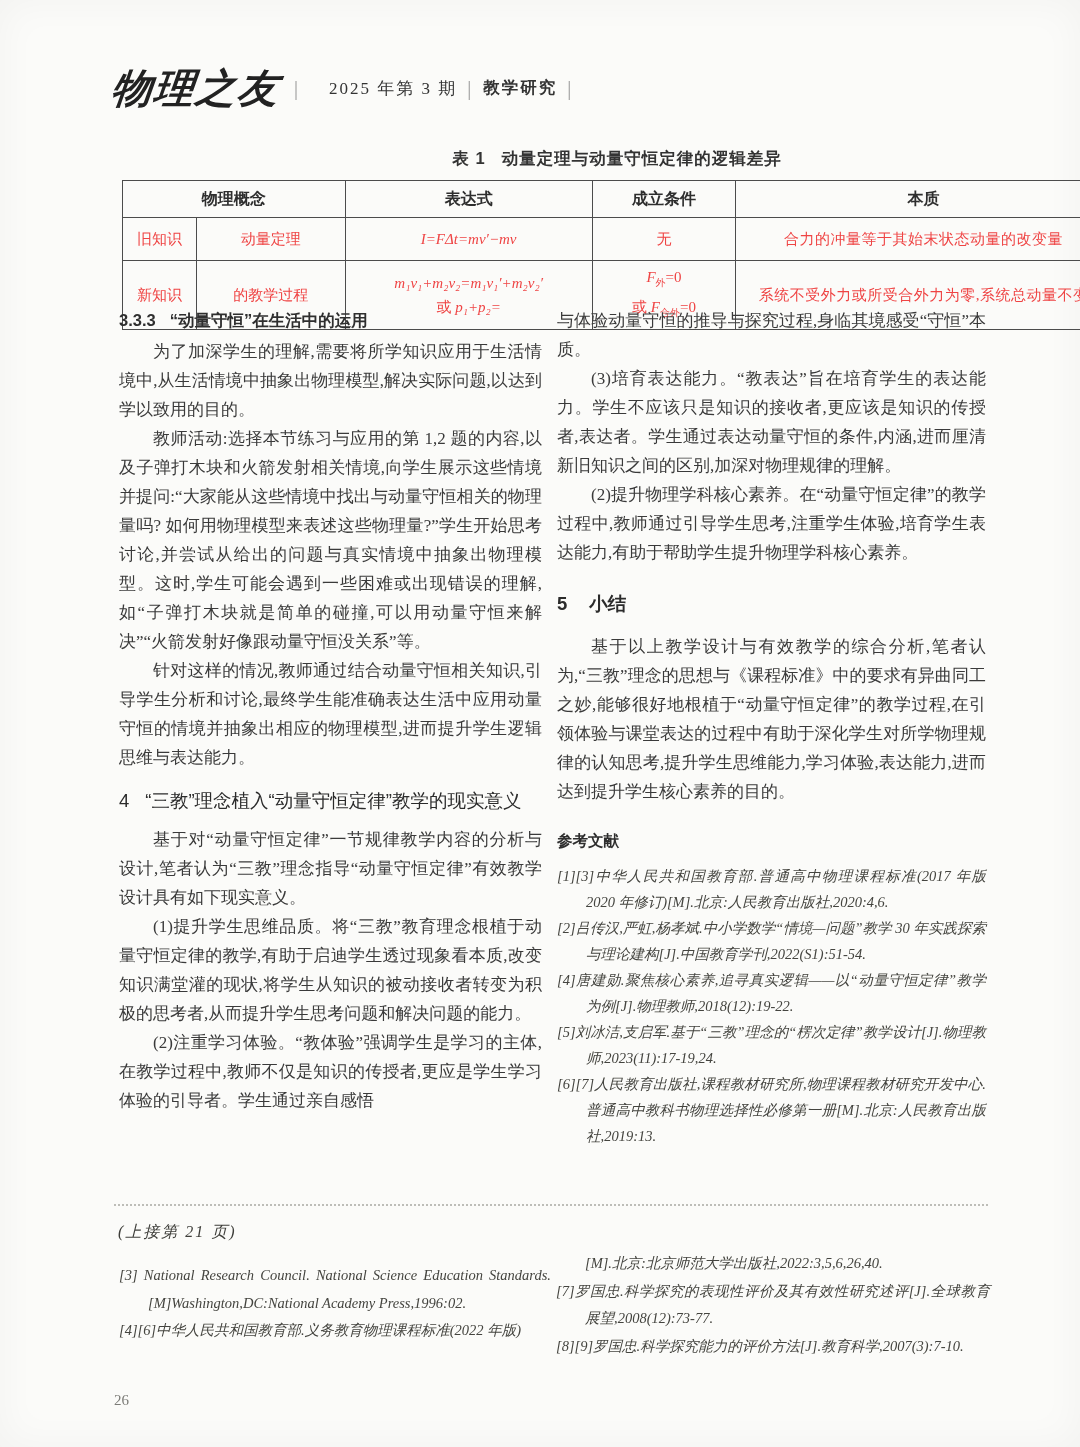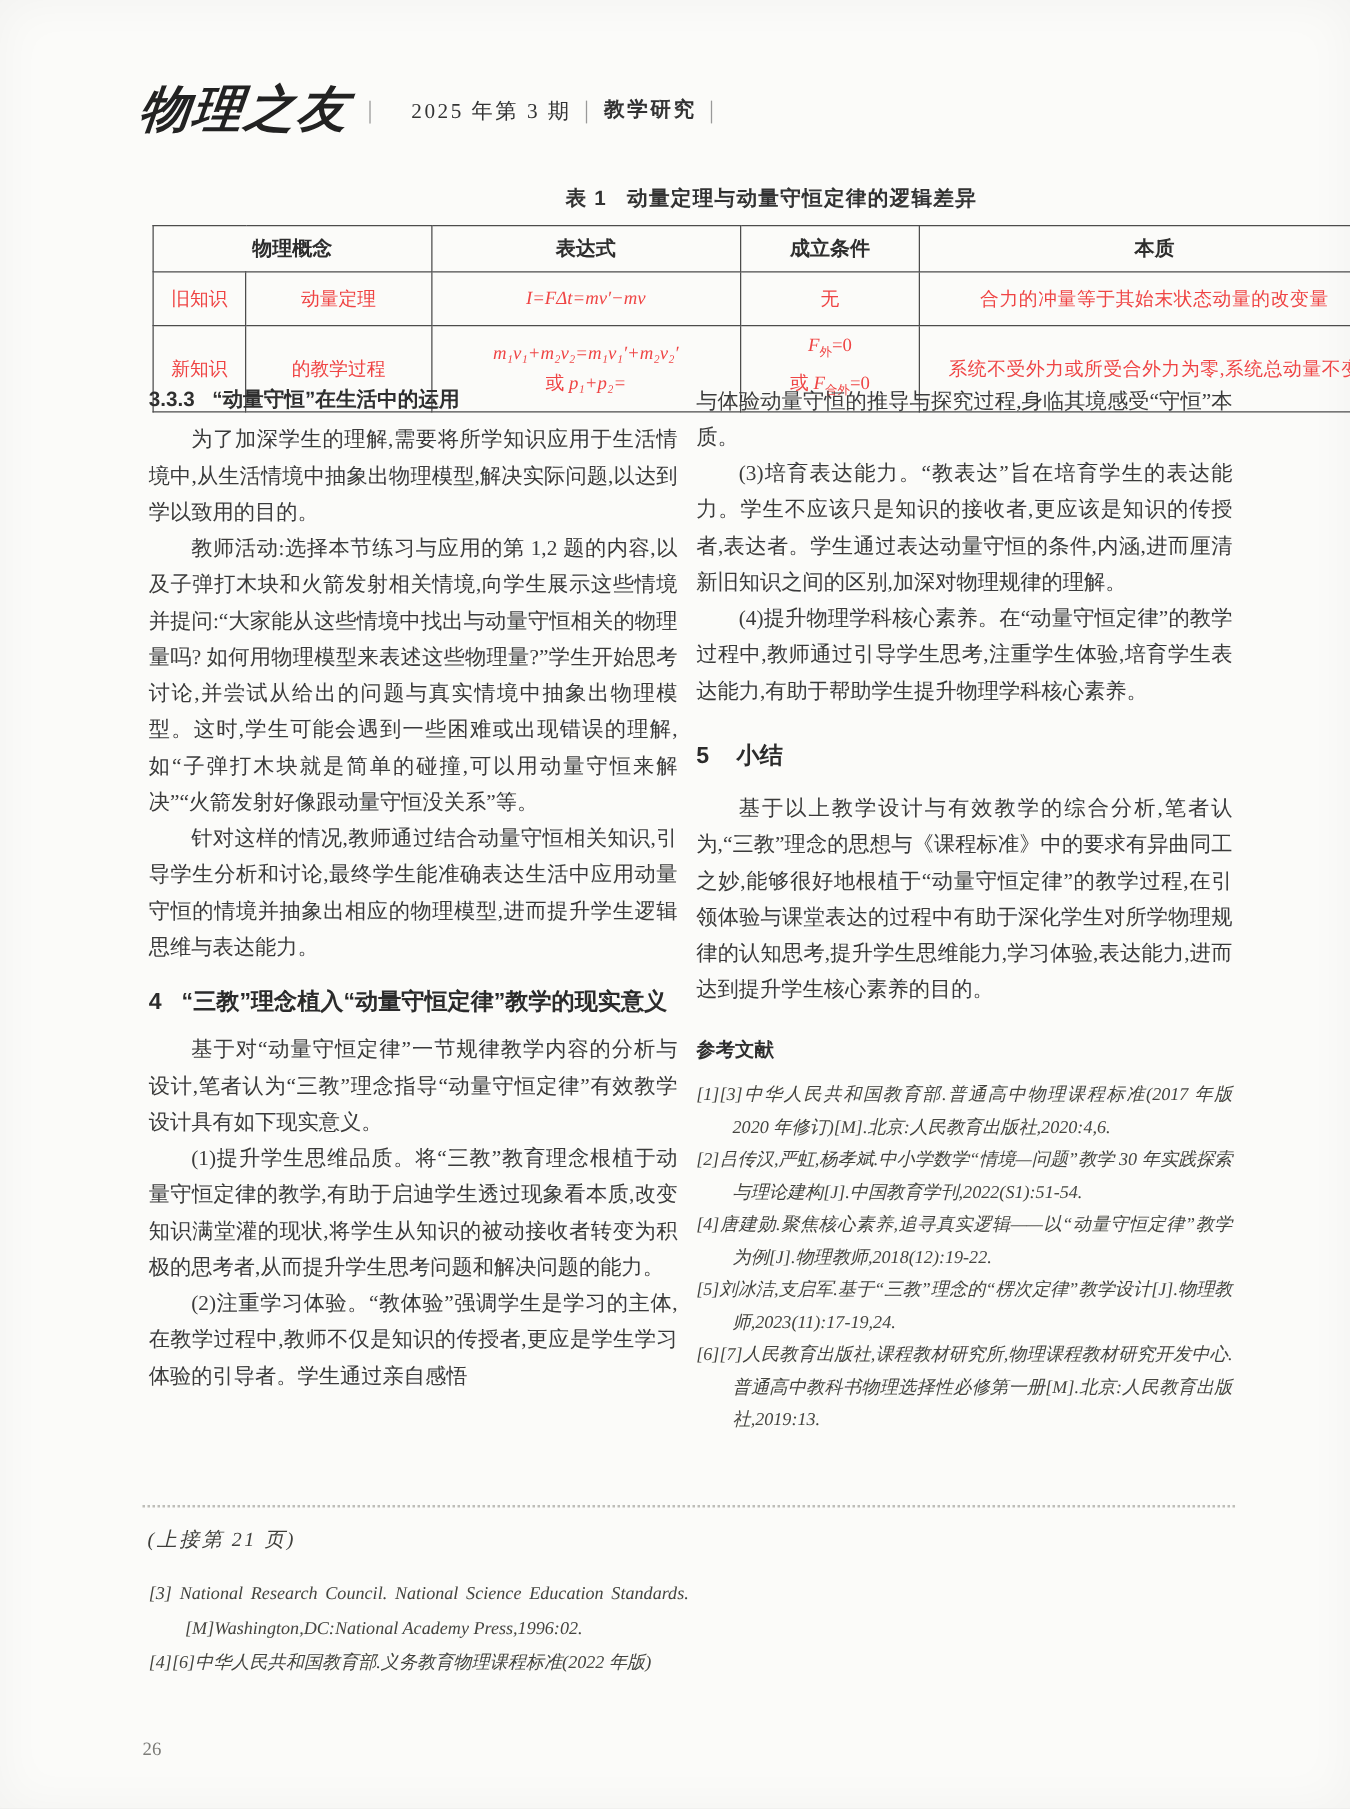--- a/index.html
+++ b/index.html
@@ -47,21 +47,21 @@
   .col-left{left:119px;width:423px;}
   .col-right{left:557px;width:429px;}
   .para{margin:0;text-indent:2em;}
   .para-cont{margin:0;text-indent:0;}
   .subsec-heading{
     font-family:"Liberation Sans",sans-serif;font-weight:bold;font-size:16.5px;
     margin:0 0 2px 0;color:#2f2f2f;
   }
   .subsec-heading .sec-no{margin-right:14px;}
   .sec-heading{
-    font-family:"Liberation Sans",sans-serif;font-weight:bold;font-size:18.5px;
+    font-family:"Liberation Sans",sans-serif;font-weight:normal;font-size:18.5px;
     line-height:33px;margin:12px 0 8px 0;color:#2b2b2b;text-align:left;
   }
   .sec-heading .sec-no{margin-right:16px;}
   .sec-heading-small{
     font-family:"Liberation Sans",sans-serif;font-weight:bold;font-size:18.5px;
     margin:22px 0 14px 0;color:#2b2b2b;
   }
   .sec-heading-small .sec-no{margin-right:22px;}
   .refs-heading{
     font-family:"Liberation Sans",sans-serif;font-weight:bold;font-size:15.5px;
@@ -148,37 +148,42 @@
     <p class="para">针对这样的情况,教师通过结合动量守恒相关知识,引导学生分析和讨论,最终学生能准确表达生活中应用动量守恒的情境并抽象出相应的物理模型,进而提升学生逻辑思维与表达能力。</p>
     <p class="sec-heading"><span class="sec-no">4</span><span>“三教”理念植入“动量守恒定律”教学的现实意义</span></p>
     <p class="para">基于对“动量守恒定律”一节规律教学内容的分析与设计,笔者认为“三教”理念指导“动量守恒定律”有效教学设计具有如下现实意义。</p>
     <p class="para">(1)提升学生思维品质。将“三教”教育理念根植于动量守恒定律的教学,有助于启迪学生透过现象看本质,改变知识满堂灌的现状,将学生从知识的被动接收者转变为积极的思考者,从而提升学生思考问题和解决问题的能力。</p>
     <p class="para">(2)注重学习体验。“教体验”强调学生是学习的主体,在教学过程中,教师不仅是知识的传授者,更应是学生学习体验的引导者。学生通过亲自感悟</p>
   </div>
 
   <div class="col col-right">
     <p class="para-cont">与体验动量守恒的推导与探究过程,身临其境感受“守恒”本质。</p>
     <p class="para">(3)培育表达能力。“教表达”旨在培育学生的表达能力。学生不应该只是知识的接收者,更应该是知识的传授者,表达者。学生通过表达动量守恒的条件,内涵,进而厘清新旧知识之间的区别,加深对物理规律的理解。</p>
-    <p class="para">(4)提升物理学科核心素养。在“动量守恒定律”的教学过程中,教师通过引导学生思考,注重学生体验,培育学生表达能力,有助于帮助学生提升物理学科核心素养。</p>
+    <p class="para">(2)提升物理学科核心素养。在“动量守恒定律”的教学过程中,教师通过引导学生思考,注重学生体验,培育学生表达能力,有助于帮助学生提升物理学科核心素养。</p>
     <p class="sec-heading-small"><span class="sec-no">5</span><span>小结</span></p>
     <p class="para">基于以上教学设计与有效教学的综合分析,笔者认为,“三教”理念的思想与《课程标准》中的要求有异曲同工之妙,能够很好地根植于“动量守恒定律”的教学过程,在引领体验与课堂表达的过程中有助于深化学生对所学物理规律的认知思考,提升学生思维能力,学习体验,表达能力,进而达到提升学生核心素养的目的。</p>
     <p class="refs-heading">参考文献</p>
     <div class="ref-list">
       <p class="ref-item">[1][3]中华人民共和国教育部.普通高中物理课程标准(2017 年版 2020 年修订)[M].北京:人民教育出版社,2020:4,6.</p>
       <p class="ref-item">[2]吕传汉,严虹,杨孝斌.中小学数学“情境—问题”教学 30 年实践探索与理论建构[J].中国教育学刊,2022(S1):51-54.</p>
       <p class="ref-item">[4]唐建勋.聚焦核心素养,追寻真实逻辑——以“动量守恒定律”教学为例[J].物理教师,2018(12):19-22.</p>
       <p class="ref-item">[5]刘冰洁,支启军.基于“三教”理念的“楞次定律”教学设计[J].物理教师,2023(11):17-19,24.</p>
       <p class="ref-item">[6][7]人民教育出版社,课程教材研究所,物理课程教材研究开发中心.普通高中教科书物理选择性必修第一册[M].北京:人民教育出版社,2019:13.</p>
     </div>
   </div>
 
   <div class="separator"></div>
   <div class="cont-label">(上接第 21 页)</div>
 
   <div class="bottom-col bottom-left">
     <p class="cont-item">[3] National Research Council. National Science Education Standards. [M]Washington,DC:National Academy Press,1996:02.</p>
     <p class="cont-item">[4][6]中华人民共和国教育部.义务教育物理课程标准(2022 年版)</p>
   </div>
 
+  <div class="bottom-col bottom-right">
+    <p class="cont-first">[M].北京:北京师范大学出版社,2022:3,5,6,26,40.</p>
+    <p class="cont-item">[7]罗国忠.科学探究的表现性评价及其有效性研究述评[J].全球教育展望,2008(12):73-77.</p>
+    <p class="cont-item">[8][9]罗国忠.科学探究能力的评价方法[J].教育科学,2007(3):7-10.</p>
+  </div>
 
   <div class="page-number">26</div>
 
 </div>
 
 </body></html>

